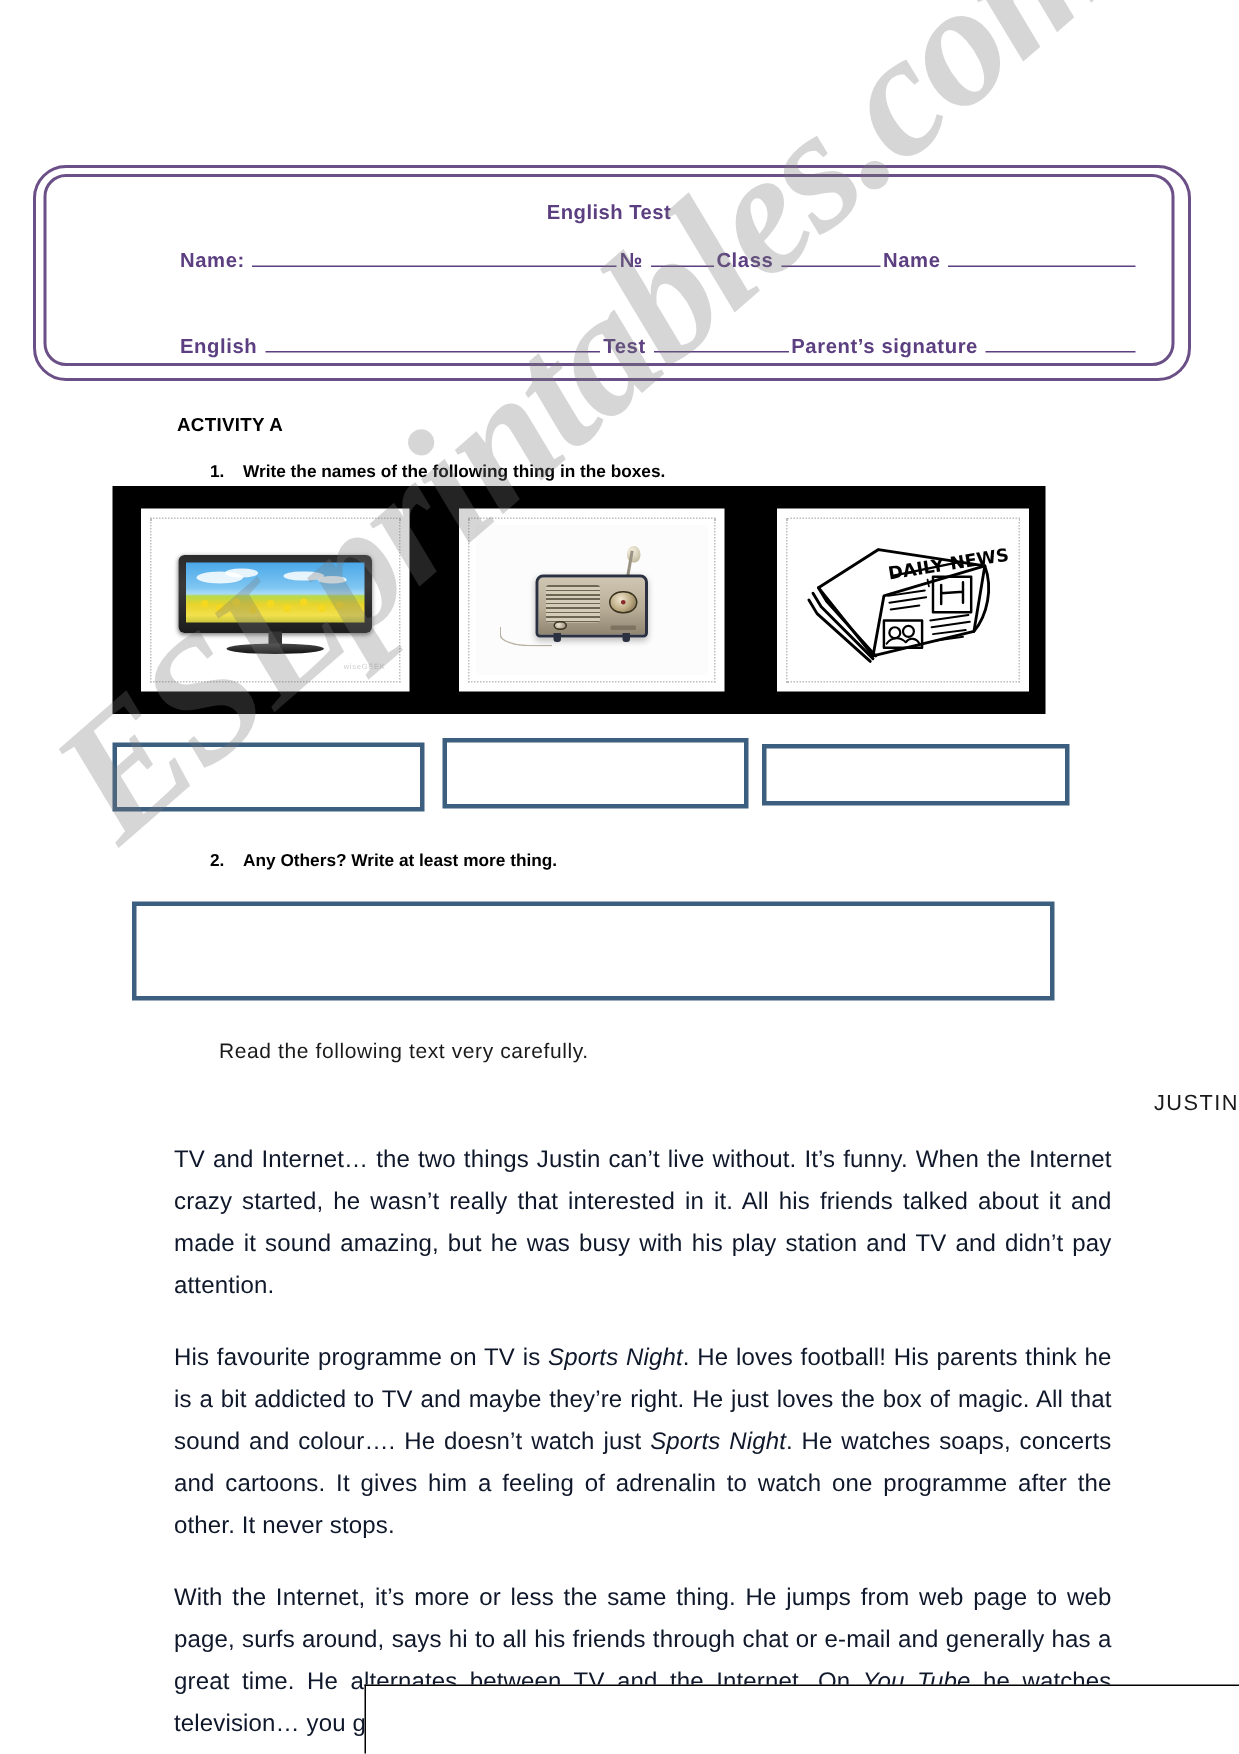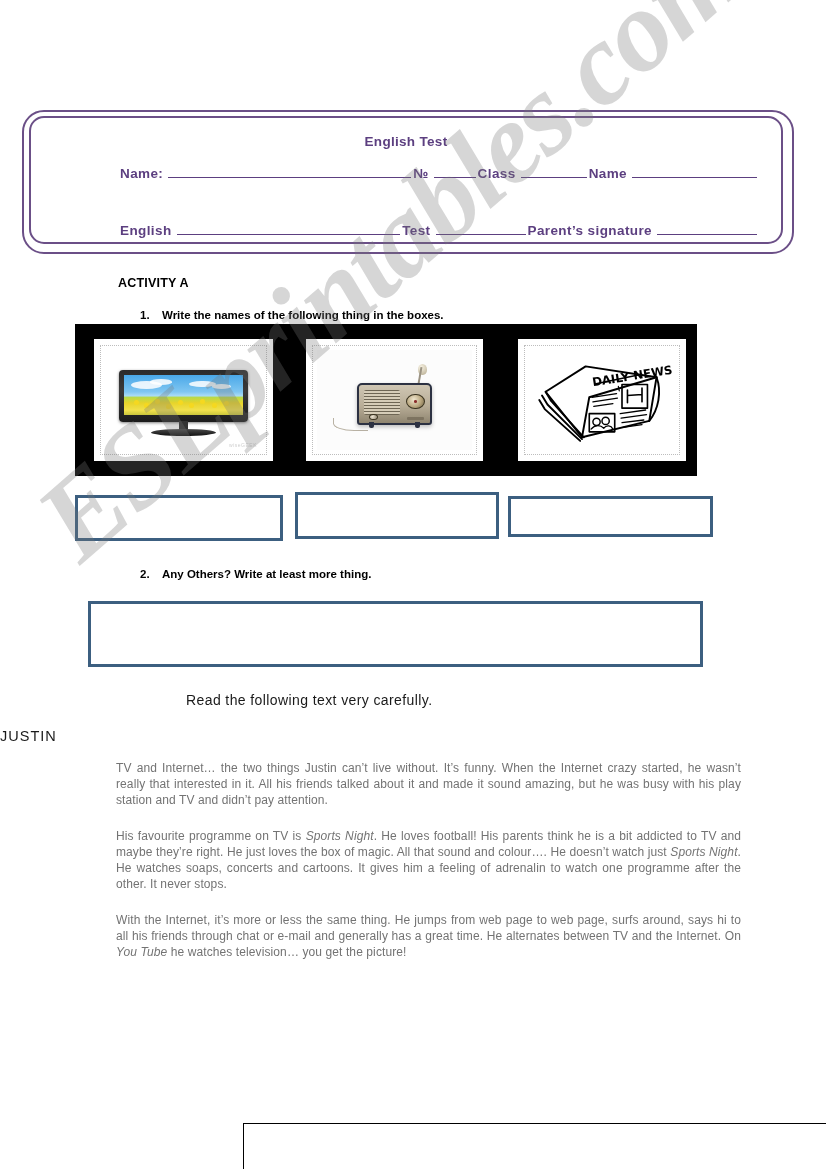--- a/index.html
+++ b/index.html
@@ -137,21 +137,20 @@
   }
   #task-2 .num { display: inline-block; width: 22px; }
   #read-instruction {
     position: absolute;
     left: 146px;
     top: 692px;
     font-size: 14px;
     color: #1a1a1a;
     letter-spacing: 0.4px;
     z-index: 3;
-    margin-left: 40px;
   }
 
   
   #picture-strip {
     position: absolute;
     left: 75px;
     top: 324px;
     width: 622px;
     height: 152px;
     background: #000000;
@@ -361,38 +360,38 @@
   #answer-box-2 { left: 295px; top: 492px; width: 204px; height: 47px; }
   #answer-box-3 { left: 508px; top: 496px; width: 205px; height: 41px; }
   #answer-box-others { left: 88px; top: 601px; width: 615px; height: 66px; }
 
   
   #story-title {
     position: absolute;
     left: 0;
     right: 0;
     top: 728px;
-    text-align: left;
+    text-align: right;
     font-size: 14.5px;
     color: #1a1a1a;
     letter-spacing: 1px;
     z-index: 3;
   }
   #story {
     position: absolute;
     left: 116px;
     top: 760px;
     width: 625px;
     z-index: 3;
   }
   #story p {
     margin: 0 0 20px 0;
-    font-size: 12px;
-    line-height: 16px;
-    color: #737373;
+    font-size: 16px;
+    line-height: 28px;
+    color: #0f172a;
     text-align: justify;
     letter-spacing: 0.1px;
   }
   #story p:last-child { margin-bottom: 0; }
   #story i { }
 
   
   #bottom-table {
     position: absolute;
     left: 243px;

